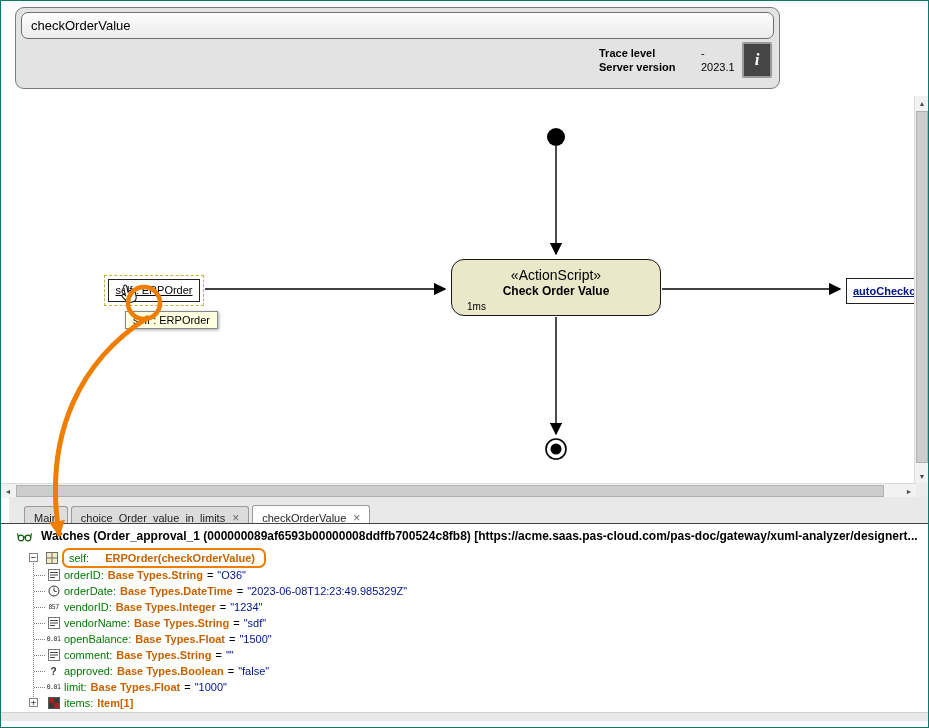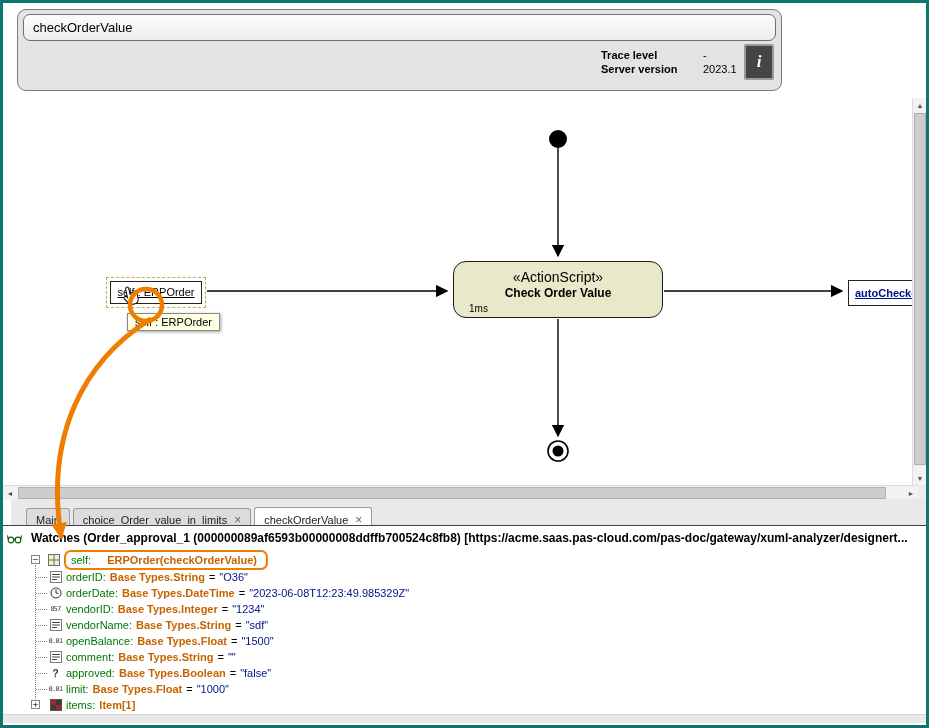--- a/index.html
+++ b/index.html
@@ -1,17 +1,17 @@
 <!DOCTYPE html>
 <html><head>
 <meta charset="utf-8">
 <style>
   * { margin:0; padding:0; }
   body { background:#fff; }
-  .app { position:relative; width:929px; height:728px; border:3px solid #0f766e; background:#fff;
+  .app { position:relative; width:929px; height:728px; border:1px solid #0f766e; background:#fff;
          font-family:"Liberation Sans", sans-serif; overflow:hidden; box-sizing:border-box; }
 
   
   .header-panel { position:absolute; left:14px; top:6px; width:765px; height:82px; background:#e3e3e3;
                   border:1px solid #7a7a7a; border-radius:9px; box-sizing:border-box; padding:4px 5px; }
   .title-bar { height:27px; line-height:25px; background:linear-gradient(#fdfdfd,#ececec);
                border:1px solid #6f6f6f; border-radius:7px; padding:0 9px; font-size:13px; color:#000; box-sizing:border-box; }
   .info-area { position:relative; height:44px; margin-top:2px; font-size:11px; }
   .info-left  { position:absolute; left:6px;  top:6px; display:grid; grid-template-columns:74px auto;  row-gap:4px; }
   .info-right { position:absolute; left:578px; top:6px; display:grid; grid-template-columns:102px auto; row-gap:2px; }
@@ -55,21 +55,21 @@
   
   .tabbar { position:absolute; left:8px; top:496px; width:929px; height:33px; background:#e9e9e9;
             border-bottom:1px solid #5a5a5a; box-sizing:border-box; display:flex; align-items:flex-end; padding-left:15px; }
   .tab { height:22px; display:flex; align-items:center; gap:7px; padding:0 9px; font-size:11px; background:#dcdcdc;
          border:1px solid #9a9a9a; border-bottom:none; border-radius:3px 3px 0 0; margin-right:3px; cursor:pointer; color:#222; white-space:nowrap; }
   .tab.selected { background:#fff; height:23px; }
   .tab .x { font-size:12px; color:#666; line-height:1; cursor:pointer; }
 
   
   .watches { position:absolute; left:0; top:522px; width:929px; height:198px; background:#fff; border-top:1px solid #444; box-sizing:border-box; }
-  .w-header { display:flex; gap:6px; padding:5px 4px 3px 4px; }
+  .w-header { display:flex; gap:6px; padding:5px 4px 3px 16px; }
   .w-title { font-size:12px; font-weight:bold; white-space:nowrap; overflow:hidden; }
   .tree { margin-left:28px; margin-top:2px; font-size:11px; position:relative; }
   .trow { display:flex; align-items:center; height:16px; position:relative; }
   .trow.root { height:19px; }
   .expander { width:9px; height:9px; border:1px solid #848484; background:#fff; font-size:9px; line-height:7px; text-align:center;
               box-sizing:border-box; flex:none; color:#333; cursor:pointer; font-family:"DejaVu Sans Mono", monospace; }
   .root .expander { margin-right:6px; }
   .ticon { width:15px; flex:none; display:inline-flex; justify-content:center; align-items:center; margin-right:3px; }
   .hl-box { display:inline-flex; align-items:center; gap:12px; border:2px solid #ef7d00; border-radius:7px; padding:0 5px; height:16px; }
   .children { position:relative; }

